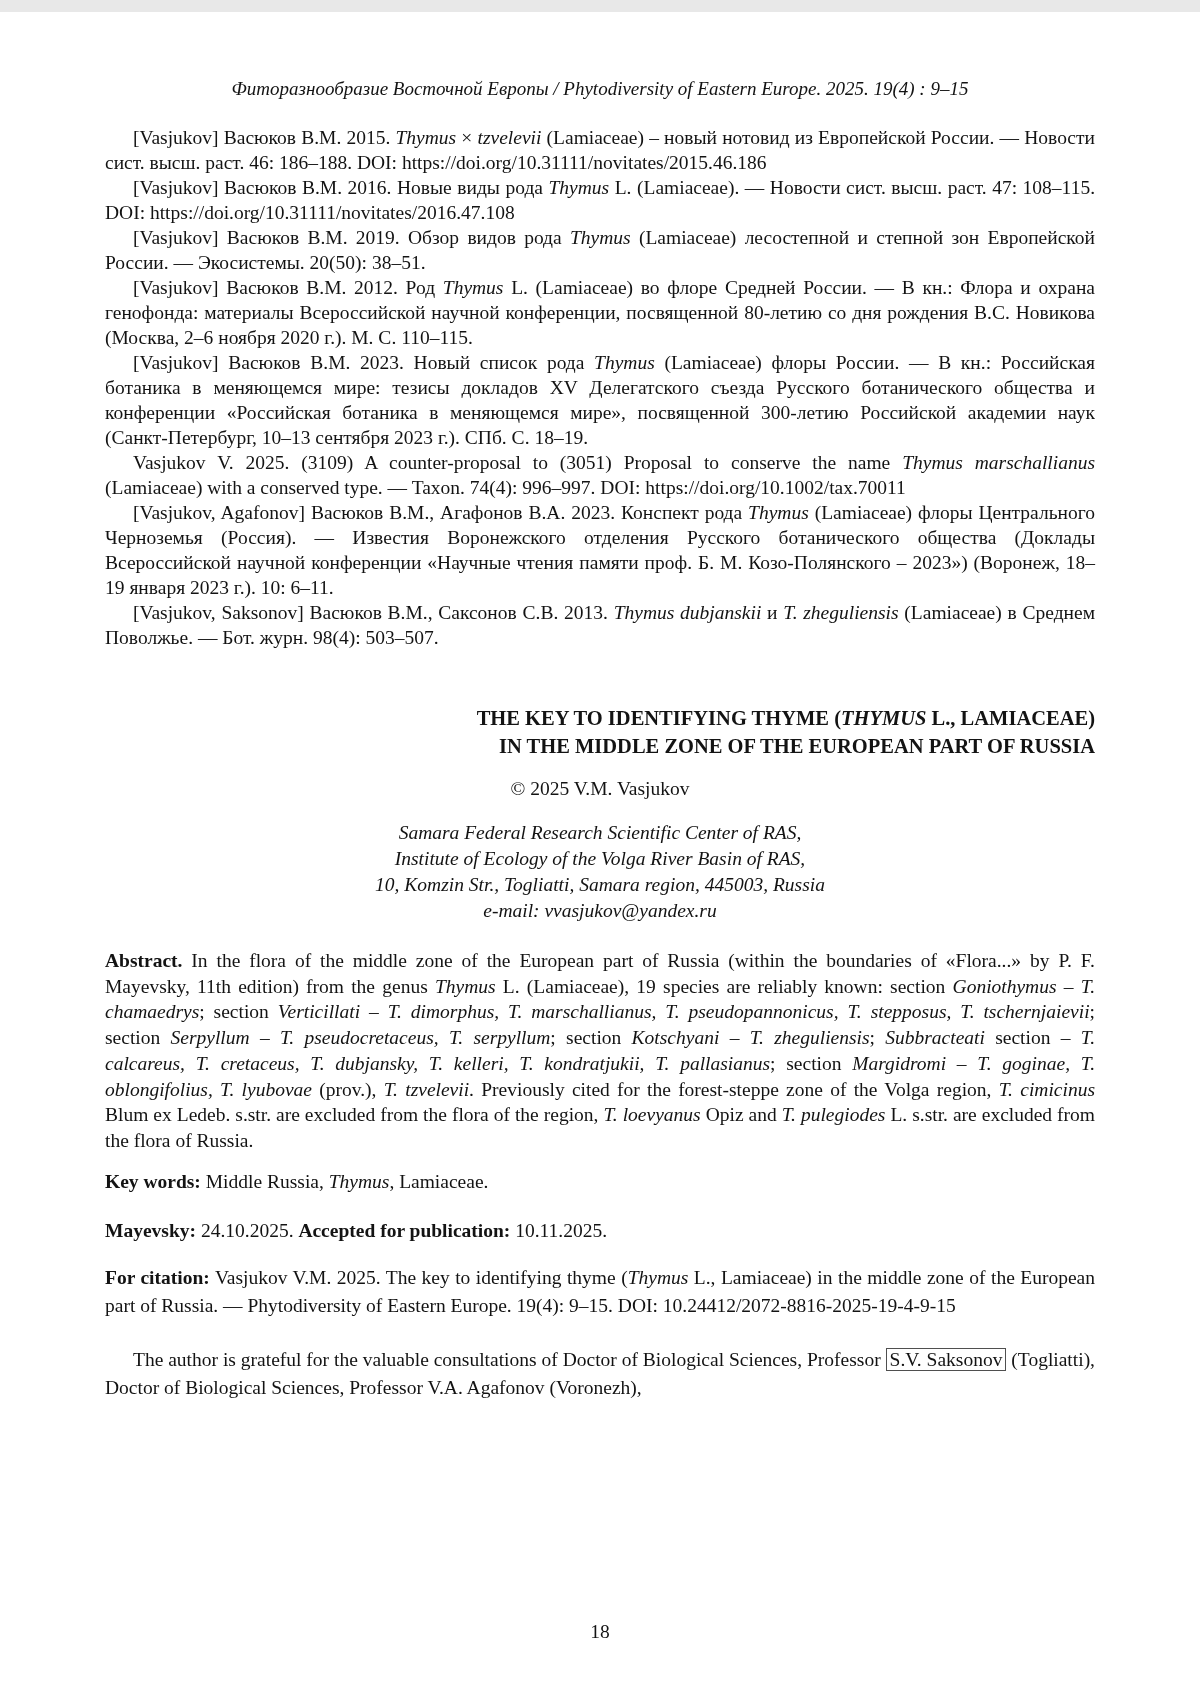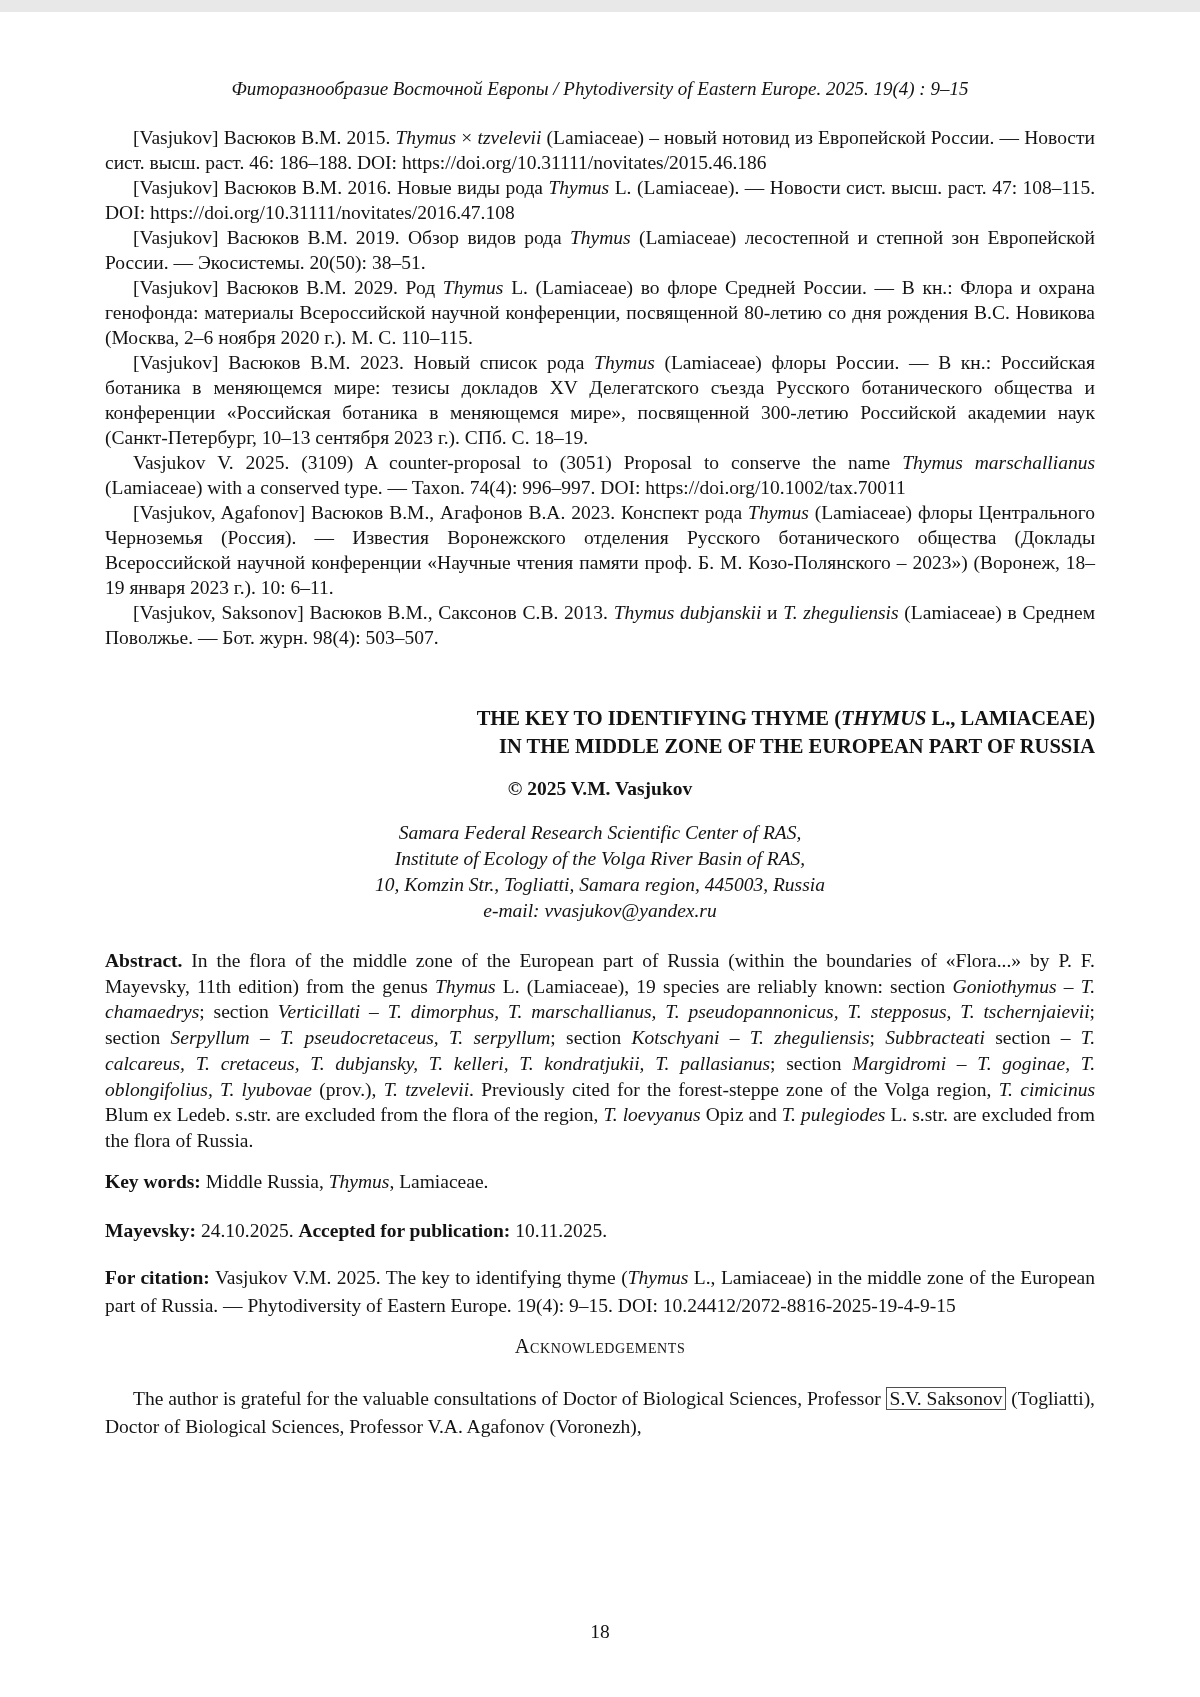--- a/index.html
+++ b/index.html
@@ -33,21 +33,21 @@
   .title{
     margin:54px 0 0 0;
     text-align:right;
     font-weight:bold;
     font-size:20.5px;
     line-height:28px;
   }
   .copyright{
     margin-top:16px;
     text-align:center;
-    font-weight:bold;
+    font-weight:normal;
     font-size:19.5px;
     line-height:26px;
   }
   .affiliation{
     margin-top:18px;
     text-align:center;
     font-style:italic;
     font-size:19.5px;
     line-height:26px;
   }
@@ -100,21 +100,21 @@
 <body>
 
 <div class="page">
 
   <div class="running-head">Фиторазнообразие Восточной Европы / Phytodiversity of Eastern Europe. 2025. 19(4) : 9–15</div>
 
   <section class="references">
     <p class="ref"><span>[Vasjukov] Васюков В.М. 2015. </span><span class="i">Thymus</span><span> × </span><span class="i">tzvelevii</span><span> (Lamiaceae) – новый нотовид из Европейской России. — Новости сист. высш. раст. 46: 186–188. DOI: https://doi.org/10.31111/novitates/2015.46.186</span></p>
     <p class="ref"><span>[Vasjukov] Васюков В.М. 2016. Новые виды рода </span><span class="i">Thymus</span><span> L. (Lamiaceae). — Новости сист. высш. раст. 47: 108–115. DOI: https://doi.org/10.31111/novitates/2016.47.108</span></p>
     <p class="ref"><span>[Vasjukov] Васюков В.М. 2019. Обзор видов рода </span><span class="i">Thymus</span><span> (Lamiaceae) лесостепной и степной зон Европейской России. — Экосистемы. 20(50): 38–51.</span></p>
-    <p class="ref"><span>[Vasjukov] Васюков В.М. 2029. Род </span><span class="i">Thymus</span><span> L. (Lamiaceae) во флоре Средней России. — В кн.: Флора и охрана генофонда: материалы Всероссийской научной конференции, посвященной 80-летию со дня рождения В.С. Новикова (Москва, 2–6 ноября 2020 г.). М. С. 110–115.</span></p>
+    <p class="ref"><span>[Vasjukov] Васюков В.М. 2012. Род </span><span class="i">Thymus</span><span> L. (Lamiaceae) во флоре Средней России. — В кн.: Флора и охрана генофонда: материалы Всероссийской научной конференции, посвященной 80-летию со дня рождения В.С. Новикова (Москва, 2–6 ноября 2020 г.). М. С. 110–115.</span></p>
     <p class="ref"><span>[Vasjukov] Васюков В.М. 2023. Новый список рода </span><span class="i">Thymus</span><span> (Lamiaceae) флоры России. — В кн.: Российская ботаника в меняющемся мире: тезисы докладов XV Делегатского съезда Русского ботанического общества и конференции «Российская ботаника в меняющемся мире», посвященной 300-летию Российской академии наук (Санкт-Петербург, 10–13 сентября 2023 г.). СПб. С. 18–19.</span></p>
     <p class="ref"><span>Vasjukov V. 2025. (3109) A counter-proposal to (3051) Proposal to conserve the name </span><span class="i">Thymus marschallianus</span><span> (Lamiaceae) with a conserved type. — Taxon. 74(4): 996–997. DOI: https://doi.org/10.1002/tax.70011</span></p>
     <p class="ref"><span>[Vasjukov, Agafonov] Васюков В.М., Агафонов В.А. 2023. Конспект рода </span><span class="i">Thymus</span><span> (Lamiaceae) флоры Центрального Черноземья (Россия). — Известия Воронежского отделения Русского ботанического общества (Доклады Всероссийской научной конференции «Научные чтения памяти проф. Б. М. Козо-Полянского – 2023») (Воронеж, 18–19 января 2023 г.). 10: 6–11.</span></p>
     <p class="ref"><span>[Vasjukov, Saksonov] Васюков В.М., Саксонов С.В. 2013. </span><span class="i">Thymus dubjanskii</span><span> и </span><span class="i">T. zheguliensis</span><span> (Lamiaceae) в Среднем Поволжье. — Бот. журн. 98(4): 503–507.</span></p>
   </section>
 
   <h1 class="title">
     <div><span>THE KEY TO IDENTIFYING THYME (</span><span class="i">THYMUS</span><span> L., LAMIACEAE)</span></div>
     <div>IN THE MIDDLE ZONE OF THE EUROPEAN PART OF RUSSIA</div>
   </h1>
@@ -129,21 +129,20 @@
   </div>
 
   <p class="abstract"><span class="b">Abstract.</span><span> In the flora of the middle zone of the European part of Russia (within the boundaries of «Flora...» by P. F. Mayevsky, 11th edition) from the genus </span><span class="i">Thymus</span><span> L. (Lamiaceae), 19 species are reliably known: section </span><span class="i">Goniothymus</span><span> – </span><span class="i">T. chamaedrys</span><span>; section </span><span class="i">Verticillati</span><span> – </span><span class="i">T. dimorphus, T. marschallianus, T. pseudopannonicus, T. stepposus, T. tschernjaievii</span><span>; section </span><span class="i">Serpyllum</span><span> – </span><span class="i">T. pseudocretaceus, T. serpyllum</span><span>; section </span><span class="i">Kotschyani</span><span> – </span><span class="i">T. zheguliensis</span><span>; </span><span class="i">Subbracteati</span><span> section – </span><span class="i">T. calcareus, T. cretaceus, T. dubjansky, T. kelleri, T. kondratjukii, T. pallasianus</span><span>; section </span><span class="i">Margidromi</span><span> – </span><span class="i">T. goginae, T. oblongifolius, T. lyubovae</span><span> (prov.), </span><span class="i">T. tzvelevii</span><span>. Previously cited for the forest-steppe zone of the Volga region, </span><span class="i">T. cimicinus</span><span> Blum ex Ledeb. s.str. are excluded from the flora of the region, </span><span class="i">T. loevyanus</span><span> Opiz and </span><span class="i">T. pulegiodes</span><span> L. s.str. are excluded from the flora of Russia.</span></p>
 
   <p class="keywords"><span class="b">Key words:</span><span> Middle Russia, </span><span class="i">Thymus</span><span>, Lamiaceae.</span></p>
 
   <p class="submitted"><span class="b">Mayevsky:</span><span> 24.10.2025. </span><span class="b">Accepted for publication:</span><span> 10.11.2025.</span></p>
 
   <p class="citation"><span class="b">For citation:</span><span> Vasjukov V.M. 2025. The key to identifying thyme (</span><span class="i">Thymus</span><span> L., Lamiaceae) in the middle zone of the European part of Russia. — Phytodiversity of Eastern Europe. 19(4): 9–15. DOI: 10.24412/2072-8816-2025-19-4-9-15</span></p>
 
-  <div class="ack-heading">Acknowledgements</div>
 
   <p class="ack"><span>The author is grateful for the valuable consultations of Doctor of Biological Sciences, Professor </span><span class="boxed">S.V. Saksonov</span><span> (Togliatti), Doctor of Biological Sciences, Professor V.A. Agafonov (Voronezh),</span></p>
 
   <div class="page-number">18</div>
 
   <div class="bottom-strip" style="background: rgb(68, 163, 217);"></div>
 
 </div>
 
 </body></html>

